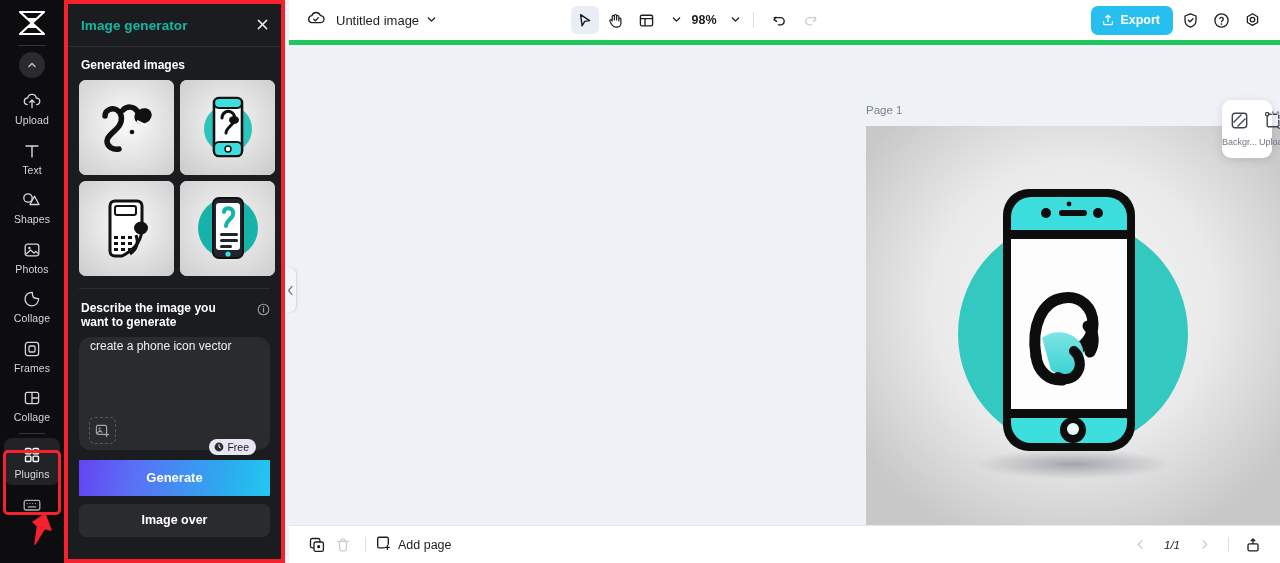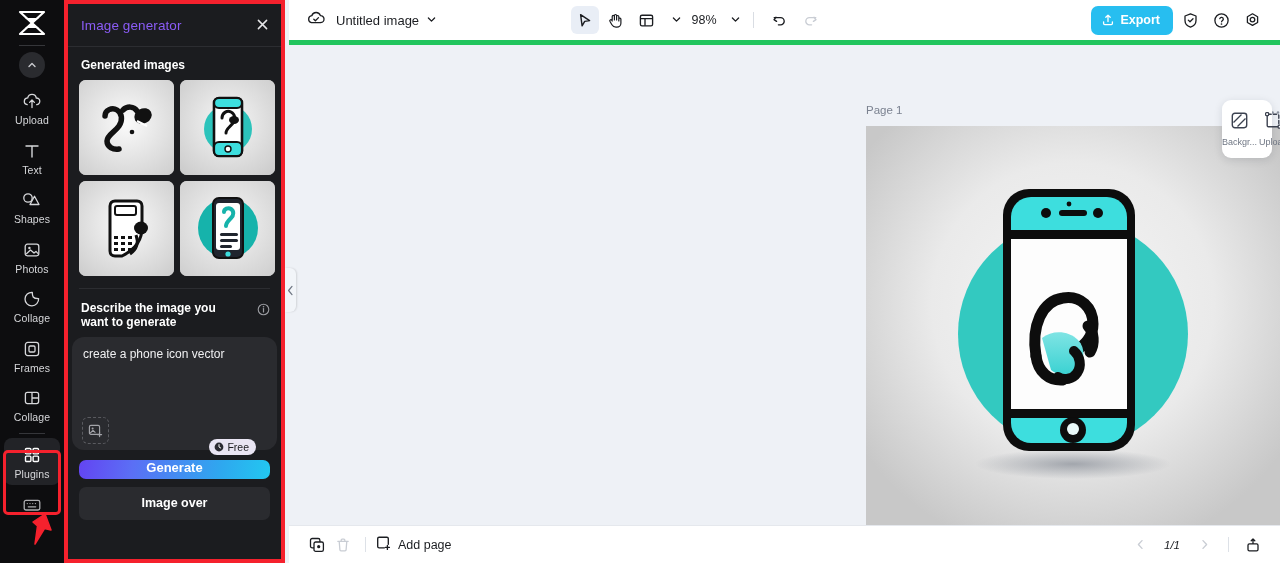--- a/index.html
+++ b/index.html
@@ -49,21 +49,21 @@
     border: 4px solid #f5212d; z-index: 6; pointer-events: none;
   }
   .panel {
     position: absolute; left: 4px; top: 4px; width: 213px; height: 555px;
     background: #1b1c1f; display: flex; flex-direction: column;
   }
   .panel-head {
     height: 43px; display: flex; align-items: center; justify-content: space-between;
     padding: 0 12px 0 13px; border-bottom: 1px solid #2c2d31; flex: 0 0 43px;
   }
-  .panel-title { color: #8b5cf6; font-size: 13.5px; font-weight: normal; letter-spacing: .1px; }
+  .panel-title { color: #14b8a6; font-size: 13.5px; font-weight: bold; letter-spacing: .1px; }
   .panel-close { color: #e6e6e8; font-size: 15px; line-height: 1; cursor: pointer; }
   .panel-body { flex: 1; overflow: hidden; display: flex; flex-direction: column; }
   .sect-title {
     color: #fff; font-size: 12px; font-weight: bold; padding: 11px 13px 8px;
   }
   .thumb-grid {
     display: grid; grid-template-columns: 1fr 1fr; gap: 6px; padding: 0 11px 8px;
   }
   .thumb {
     width: 95px; height: 95px; border-radius: 7px; overflow: hidden;
@@ -74,34 +74,34 @@
 
   .prompt-label-row {
     display: flex; align-items: flex-start; justify-content: space-between;
     padding: 12px 11px 7px 13px; gap: 6px;
   }
   .prompt-label {
     color: #fff; font-size: 12px; font-weight: bold; line-height: 1.2; max-width: 165px;
   }
   .info-ico { flex: 0 0 auto; margin-top: 1px; }
   .prompt-box {
-    margin: 0 4px; background: #2a2b2f; border-radius: 12px; height: 113px;
-    padding: 10px 11px; position: relative; cursor: text;
+    margin: 0 11px; background: #2a2b2f; border-radius: 12px; height: 113px;
+    padding: 2px 11px; position: relative; cursor: text;
   }
   .prompt-text { color: #f0f0f2; font-size: 12px; line-height: 1.3; }
   .attach-btn {
     position: absolute; left: 10px; bottom: 6px; width: 27px; height: 27px;
     border: 1px dashed #5a5b60; border-radius: 6px;
     display: flex; align-items: center; justify-content: center; cursor: pointer;
   }
   .btn-area { padding: 10px 11px 12px; position: relative; }
   .gen-btn {
-    height: 19px; border-radius: 7px; width: 100%;
+    height: 36px; border-radius: 1px; width: 100%;
     background: linear-gradient(100deg, #6344f2 0%, #5b6ff5 28%, #2ea8ef 74%, #22c8f0 100%);
-    display: flex; align-items: flex-start; justify-content: center; cursor: pointer;
+    display: flex; align-items: center; justify-content: center; cursor: pointer;
     position: relative; border: none;
   }
   .gen-btn span { color: #fff; font-size: 13px; font-weight: bold; }
   .free-badge {
     position: absolute; right: 25px; top: -11px; background: #e9e5f3; border-radius: 10px;
     padding: 2px 7px 2px 5px; display: flex; align-items: center; gap: 3px; z-index: 3;
   }
   .free-badge .bt { font-size: 10.5px; color: #1d1d20; }
   .start-btn {
     height: 33px; border-radius: 7px; width: 100%; background: #2a2b2f; margin-top: 8px;
@@ -125,21 +125,21 @@
   }
   .doc-name { font-size: 13px; color: #1b1d21; margin-left: 10px; }
   .topbar-left { display: flex; align-items: center; }
   .chev { margin-left: 7px; cursor: pointer; }
   .topbar-center { margin-left: auto; margin-right: auto; display: flex; align-items: center; gap: 3px; }
   .tool-btn {
     width: 28px; height: 28px; border-radius: 6px; display: flex;
     align-items: center; justify-content: center; cursor: pointer;
   }
   .tool-btn.sel { background: #e9eef6; }
-  .zoom-val { font-size: 12.5px; color: #1b1d21; margin: 0 3px 0 7px; }
+  .zoom-val { font-size: 12.5px; color: #1b1d21; margin: 0 3px 0 7px; font-weight: bold; }
   .vdiv { width: 1px; height: 16px; background: #d9dde3; margin: 0 9px; }
   .topbar-right { display: flex; align-items: center; gap: 4px; margin-left: auto; }
   .export-btn {
     height: 29px; padding: 0 13px 0 10px; border-radius: 7px; background: #27bef0;
     display: flex; align-items: center; gap: 5px; cursor: pointer; border: none;
   }
   .export-btn span { color: #fff; font-size: 12.5px; font-weight: bold; }
   .icon-btn { width: 27px; height: 27px; display: flex; align-items: center; justify-content: center; cursor: pointer; border-radius: 6px; }
 
   .canvas-area { flex: 1; position: relative; overflow: hidden; }

